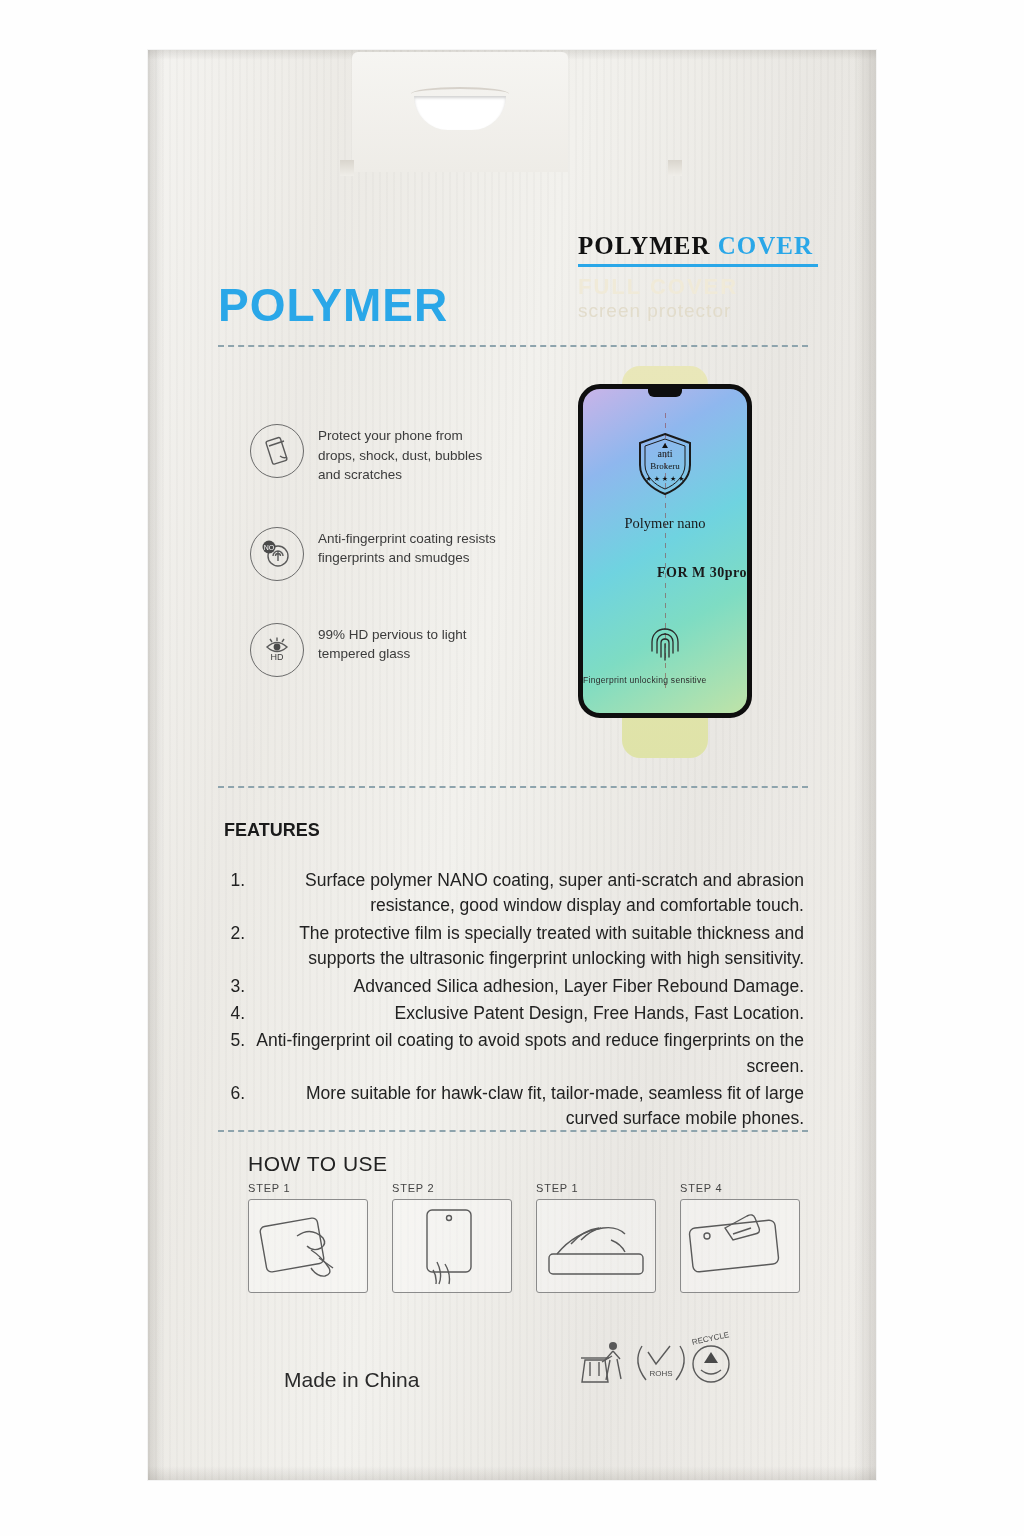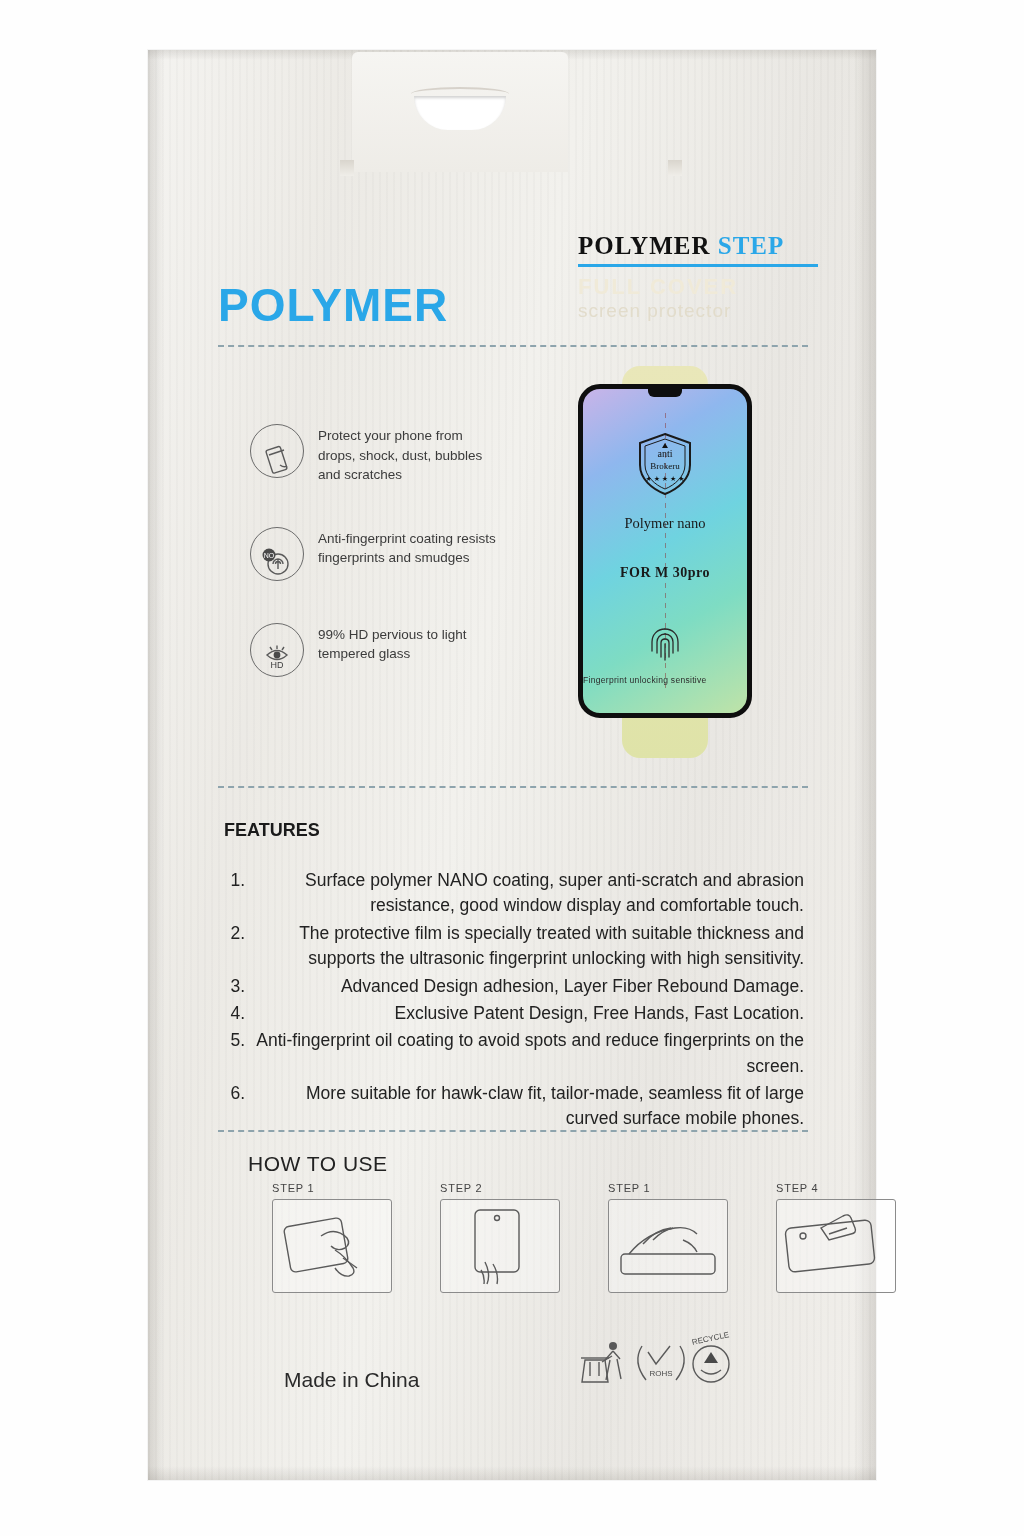--- a/index.html
+++ b/index.html
@@ -71,21 +71,21 @@
   .dash-1{left:218px;top:345px;width:590px;}
   .dash-2{left:218px;top:786px;width:590px;}
   .dash-3{left:218px;top:1130px;width:590px;}
 
   
   .features{position:absolute;left:250px;top:424px;width:250px;}
   .frow{display:flex;align-items:flex-start;margin-bottom:42px;}
   .ficon{
     width:52px;height:52px;border-radius:50%;
     border:1.5px solid #6b6b6b;flex:0 0 52px;margin-right:14px;
-    display:flex;align-items:flex-end;justify-content:center;position:relative;
+    display:flex;align-items:center;justify-content:center;position:relative;
   }
   .ftext{font-size:13.5px;line-height:1.45;color:#3b3b3b;padding-top:2px;}
 
   
   .prod{position:absolute;left:570px;top:366px;width:190px;height:392px;}
   .prod .backing{
     position:absolute;left:50%;top:0;transform:translateX(-50%);
     width:86px;height:392px;border-radius:18px;
     background:linear-gradient(180deg,#e9e7b9,#dfe3a8);
   }
@@ -100,37 +100,37 @@
   .screen .notch{
     position:absolute;left:50%;top:0;transform:translateX(-50%);
     width:34px;height:8px;background:#0e0e0e;border-radius:0 0 6px 6px;
   }
   .screen .midline{position:absolute;left:50%;top:24px;bottom:24px;width:1px;
     background:repeating-linear-gradient(180deg,rgba(140,60,60,0.55) 0 5px,transparent 5px 10px);}
   .badge{position:absolute;left:50%;top:42px;transform:translateX(-50%);
     width:62px;height:66px;}
   .badge-name{position:absolute;left:0;right:0;top:126px;text-align:center;
     font-family:"Liberation Serif",serif;font-size:14.5px;color:#1a1a1a;}
-  .model{position:absolute;left:0;right:0;top:176px;text-align:center;
+  .model{position:absolute;left:0;right:0;top:176px;text-align:right;
     font-family:"Liberation Serif",serif;font-size:14px;font-weight:bold;color:#1a1a1a;letter-spacing:0.5px;}
   .fp{position:absolute;left:50%;top:232px;transform:translateX(-50%);width:44px;height:48px;}
   .fp-text{position:absolute;left:0;right:0;top:286px;text-align:left;
     font-size:8.5px;color:#2b2b2b;letter-spacing:0.3px;}
 
   
   .head-1{position:absolute;left:224px;top:812px;font-size:18.5px;font-weight:bold;color:#1a1a1a;}
   .head-2{position:absolute;left:224px;top:820px;font-size:18px;font-weight:bold;color:#1a1a1a;}
   .flist{position:absolute;left:224px;top:868px;width:580px;text-align:right;}
   .flist li{font-size:17.5px;line-height:1.45;color:#222;margin-bottom:2px;}
   .flist ol{margin:0;padding-left:26px;}
 
   
   .htu-title{position:absolute;left:248px;top:1152px;font-size:21px;color:#222;letter-spacing:0.5px;}
   .steps{position:absolute;left:248px;top:1182px;width:540px;display:flex;gap:26px;}
-  .step{width:118px;margin-left:24px;}
+  .step{width:118px;}
   .step-label{font-size:11px;color:#444;letter-spacing:0.8px;margin-bottom:5px;}
   .step-box{width:118px;height:92px;border:1px solid #8b8b8b;border-radius:3px;background:rgba(255,255,255,0.35);position:relative;overflow:hidden;}
 
   
   .made{position:absolute;left:284px;top:1368px;font-size:21px;color:#2a2a2a;}
   .marks{position:absolute;left:568px;top:1326px;width:200px;height:72px;}
 
   .t{fill:none;stroke:#5a5a5a;stroke-width:1.4;}
 </style>
 </head>
@@ -149,21 +149,21 @@
     <div class="hole"></div>
   </div>
   <div class="tab-notch-l"></div>
   <div class="tab-notch-r"></div>
 
   <div class="brand">POLYMER</div>
 
   <div class="tagline-block">
     <div class="tagline-1">
       <span>POLYMER</span>
-      <span class="nano">STEP</span>
+      <span class="nano">COVER</span>
     </div>
     <div class="rule-blue"></div>
     <div class="tagline-2">FULL COVER</div>
     <div class="tagline-3">screen protector</div>
   </div>
 
   <div class="dash dash-1"></div>
 
   <div class="features">
 
@@ -242,21 +242,21 @@
   </div>
 
   <div class="dash dash-2"></div>
 
   <div class="head-2">FEATURES</div>
 
   <div class="flist">
     <ol>
       <li>Surface polymer NANO coating, super anti-scratch and abrasion resistance, good window display and comfortable touch.</li>
       <li>The protective film is specially treated with suitable thickness and supports the ultrasonic fingerprint unlocking with high sensitivity.</li>
-      <li>Advanced Design adhesion, Layer Fiber Rebound Damage.</li>
+      <li>Advanced Silica adhesion, Layer Fiber Rebound Damage.</li>
       <li>Exclusive Patent Design, Free Hands, Fast Location.</li>
       <li>Anti-fingerprint oil coating to avoid spots and reduce fingerprints on the screen.</li>
       <li>More suitable for hawk-claw fit, tailor-made, seamless fit of large curved surface mobile phones.</li>
     </ol>
   </div>
 
   <div class="dash dash-3"></div>
 
   <div class="htu-title">HOW TO USE</div>
 

